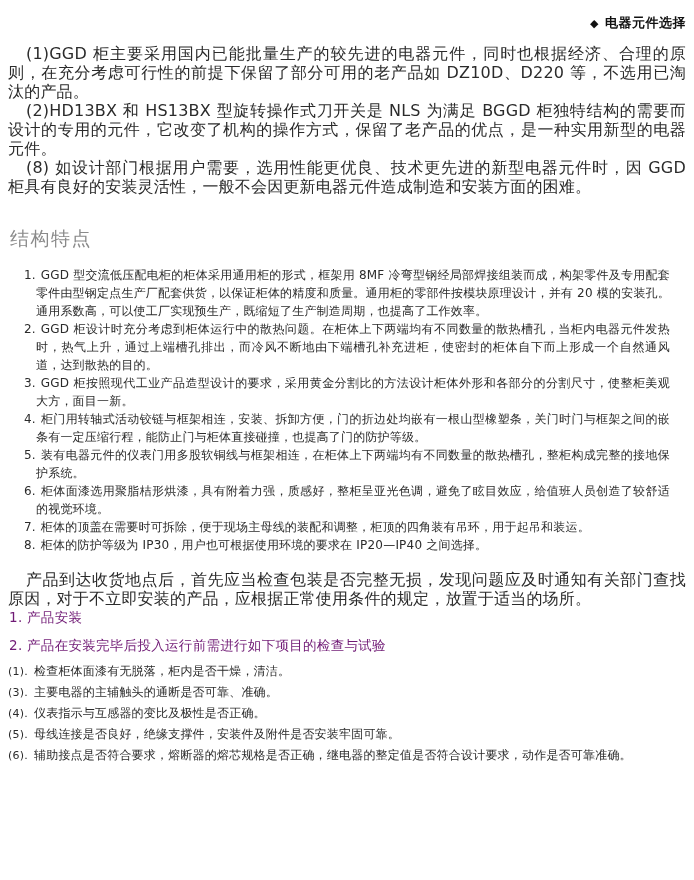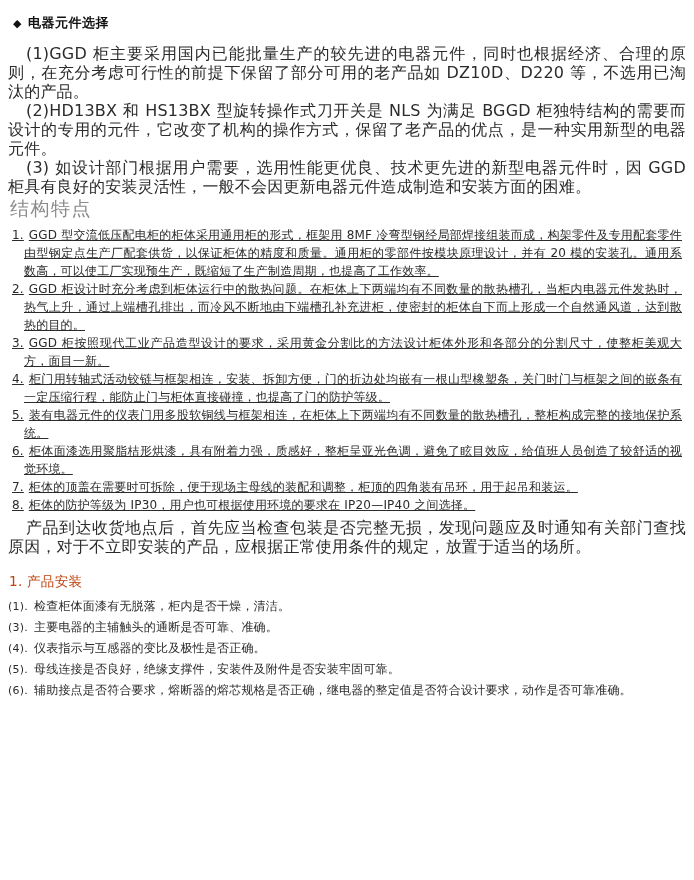--- a/index.html
+++ b/index.html
@@ -5,86 +5,87 @@
   html,body{margin:0;padding:0;}
   body{
     width:694px;height:880px;background:#ffffff;overflow:hidden;
     font-family:"DejaVu Sans","Liberation Sans",sans-serif;
     color:#2b2b2b;
   }
   .doc{padding:12px 8px 0 8px;box-sizing:border-box;}
   
   .sec-title{
     font-size:13px;font-weight:bold;color:#111111;
-    margin:2px 0 12px 5px;letter-spacing:0.5px;
+    margin:2px 0 12px 5px;letter-spacing:0.5px;text-align:right;
   }
   .sec-title .bullet{font-size:11px;margin-right:6px;}
   
   p.para{
     margin:0;font-size:16px;line-height:19px;
     text-align:justify;text-indent:18px;letter-spacing:0.2px;
   }
   
   h2.gray-head{
     font-size:19px;font-weight:400;color:#8a8a8a;
     letter-spacing:1.5px;margin:0 0 0 2px;line-height:24px;
   }
-  h2.head-structure{margin-bottom:6px;}
+  h2.head-structure{margin-top:30px;margin-bottom:6px;}
   h2.head-install{margin-top:36px;margin-bottom:7px;}
   
-  .slist{margin:4px;text-decoration:underline;}
+  .slist{margin:16px;}
   .sitem{
     font-size:12px;line-height:18px;text-align:justify;
     padding-left:12px;text-indent:-12px;letter-spacing:0.2px;
   }
   .sitem .num{margin-right:5px;}
   
   h3.sub-head{
-    font-size:13.5px;font-weight:500;color:#c2410c;
-    margin:16px 0 6px 1px;line-height:18px;letter-spacing:0.3px;
+    font-size:13.5px;font-weight:500;color:#701a75;
+    margin:0 0 6px 1px;line-height:18px;letter-spacing:0.3px;
   }
   h3.sub-head-2{margin-top:10px;margin-bottom:7px;}
   p.install-para{text-indent:22px;}
   
   .checks{margin-top:1px;}
   .check{font-size:12px;line-height:21px;letter-spacing:0.2px;}
   .check .num{display:inline-block;width:26px;font-size:11px;}
 </style>
 </head>
 <body>
 
 <div class="doc">
 
   <div class="sec-title">
     <span class="bullet">◆</span><span>电器元件选择</span>
   </div>
 
   <p class="para">(1)GGD 柜主要采用国内已能批量生产的较先进的电器元件，同时也根据经济、合理的原则，在充分考虑可行性的前提下保留了部分可用的老产品如 DZ10D、D220 等，不选用已淘汰的产品。</p>
   <p class="para">(2)HD13BX 和 HS13BX 型旋转操作式刀开关是 NLS 为满足 BGGD 柜独特结构的需要而设计的专用的元件，它改变了机构的操作方式，保留了老产品的优点，是一种实用新型的电器元件。</p>
-  <p class="para">(3) 如设计部门根据用户需要，选用性能更优良、技术更先进的新型电器元件时，因 GGD 柜具有良好的安装灵活性，一般不会因更新电器元件造成制造和安装方面的困难。</p>
+  <p class="para">(8) 如设计部门根据用户需要，选用性能更优良、技术更先进的新型电器元件时，因 GGD 柜具有良好的安装灵活性，一般不会因更新电器元件造成制造和安装方面的困难。</p>
 
   <h2 class="gray-head head-structure">结构特点</h2>
 
   <div class="slist">
     <div class="sitem"><span class="num">1.</span><span>GGD 型交流低压配电柜的柜体采用通用柜的形式，框架用 8MF 冷弯型钢经局部焊接组装而成，构架零件及专用配套零件由型钢定点生产厂配套供货，以保证柜体的精度和质量。通用柜的零部件按模块原理设计，并有 20 模的安装孔。通用系数高，可以使工厂实现预生产，既缩短了生产制造周期，也提高了工作效率。</span></div>
     <div class="sitem"><span class="num">2.</span><span>GGD 柜设计时充分考虑到柜体运行中的散热问题。在柜体上下两端均有不同数量的散热槽孔，当柜内电器元件发热时，热气上升，通过上端槽孔排出，而冷风不断地由下端槽孔补充进柜，使密封的柜体自下而上形成一个自然通风道，达到散热的目的。</span></div>
     <div class="sitem"><span class="num">3.</span><span>GGD 柜按照现代工业产品造型设计的要求，采用黄金分割比的方法设计柜体外形和各部分的分割尺寸，使整柜美观大方，面目一新。</span></div>
     <div class="sitem"><span class="num">4.</span><span>柜门用转轴式活动铰链与框架相连，安装、拆卸方便，门的折边处均嵌有一根山型橡塑条，关门时门与框架之间的嵌条有一定压缩行程，能防止门与柜体直接碰撞，也提高了门的防护等级。</span></div>
     <div class="sitem"><span class="num">5.</span><span>装有电器元件的仪表门用多股软铜线与框架相连，在柜体上下两端均有不同数量的散热槽孔，整柜构成完整的接地保护系统。</span></div>
     <div class="sitem"><span class="num">6.</span><span>柜体面漆选用聚脂桔形烘漆，具有附着力强，质感好，整柜呈亚光色调，避免了眩目效应，给值班人员创造了较舒适的视觉环境。</span></div>
     <div class="sitem"><span class="num">7.</span><span>柜体的顶盖在需要时可拆除，便于现场主母线的装配和调整，柜顶的四角装有吊环，用于起吊和装运。</span></div>
     <div class="sitem"><span class="num">8.</span><span>柜体的防护等级为 IP30，用户也可根据使用环境的要求在 IP20—IP40 之间选择。</span></div>
   </div>
 
 
   <p class="para">产品到达收货地点后，首先应当检查包装是否完整无损，发现问题应及时通知有关部门查找原因，对于不立即安装的产品，应根据正常使用条件的规定，放置于适当的场所。</p>
 
   <h3 class="sub-head">1. 产品安装</h3>
 
 
+  <h3 class="sub-head sub-head-2">2. 产品在安装完毕后投入运行前需进行如下项目的检查与试验</h3>
 
   <div class="checks">
     <div class="check"><span class="num">(1).</span><span>检查柜体面漆有无脱落，柜内是否干燥，清洁。</span></div>
     <div class="check"><span class="num">(3).</span><span>主要电器的主辅触头的通断是否可靠、准确。</span></div>
     <div class="check"><span class="num">(4).</span><span>仪表指示与互感器的变比及极性是否正确。</span></div>
     <div class="check"><span class="num">(5).</span><span>母线连接是否良好，绝缘支撑件，安装件及附件是否安装牢固可靠。</span></div>
     <div class="check"><span class="num">(6).</span><span>辅助接点是否符合要求，熔断器的熔芯规格是否正确，继电器的整定值是否符合设计要求，动作是否可靠准确。</span></div>
 
   </div>
 

